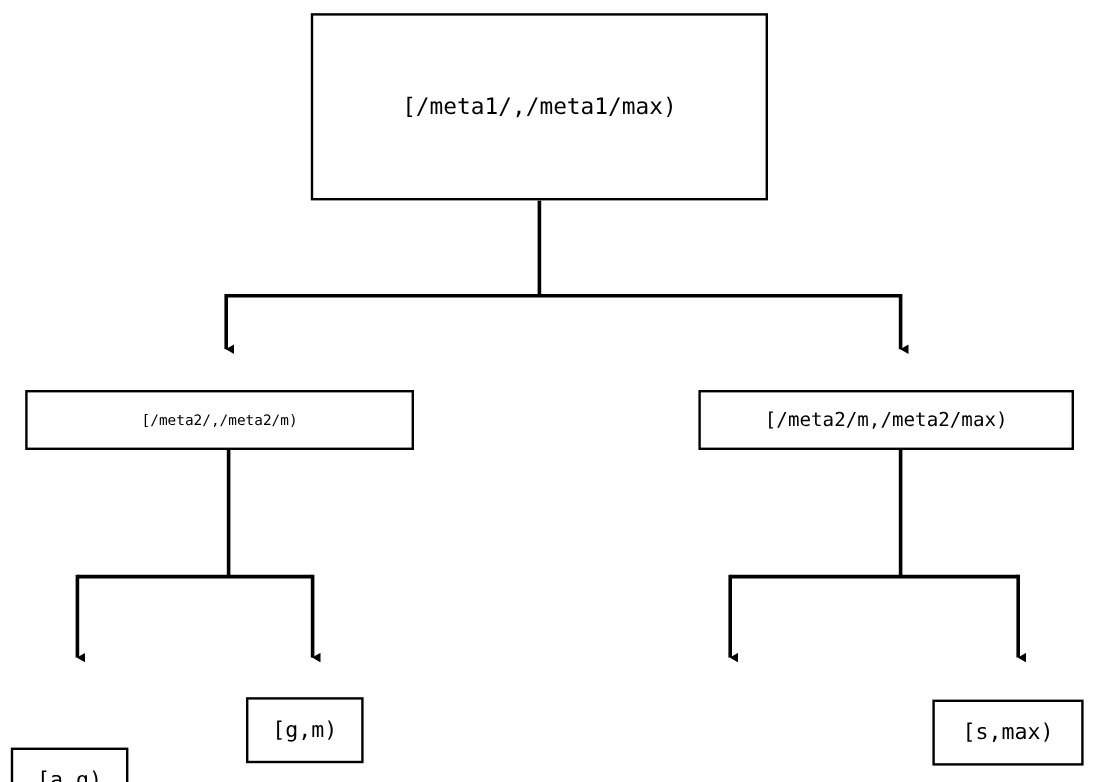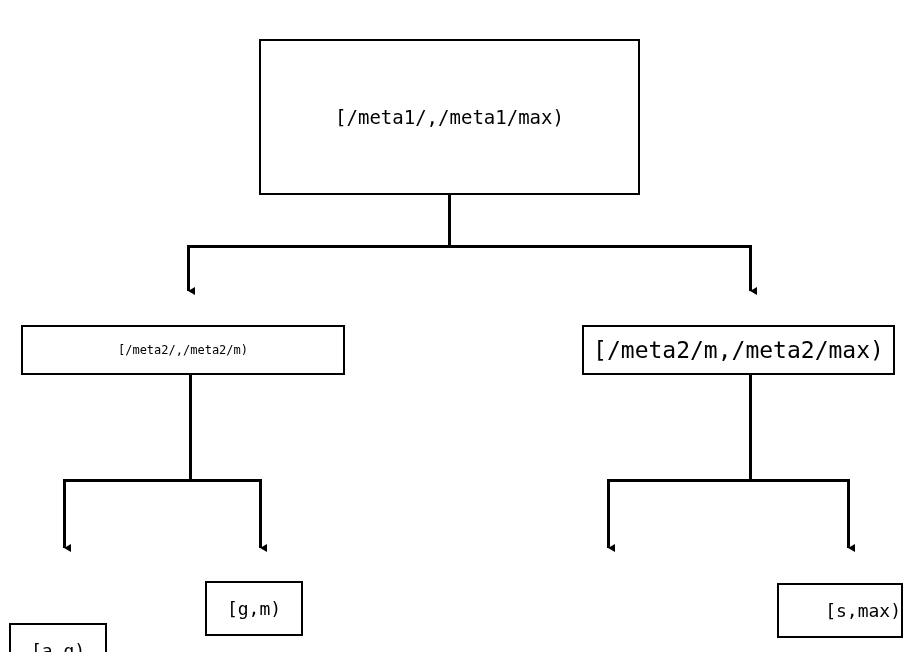--- a/index.html
+++ b/index.html
@@ -40,36 +40,35 @@
     display: block;
     line-height: 1;
   }
   
   #node-root {
     left: 259px;
     top: 11px;
     width: 381px;
     height: 156px;
     font-size: 19px;
-    margin-top: 28px;
   }
   
   #node-mid-left {
     left: 21px;
     top: 325px;
     width: 324px;
     height: 50px;
     font-size: 12px;
   }
   #node-mid-right {
     left: 582px;
     top: 325px;
     width: 313px;
     height: 50px;
-    font-size: 23px;
+    font-size: 16px;
   }
   
   #node-leaf-ag {
     left: 9px;
     top: 583px;
     width: 98px;
     height: 55px;
     font-size: 18px;
     margin-top: 40px;
   }
@@ -87,21 +86,20 @@
     width: 99px;
     height: 55px;
     font-size: 18px;
   }
   #node-leaf-smax {
     left: 777px;
     top: 583px;
     width: 126px;
     height: 55px;
     font-size: 18px;
-    justify-content: flex-end;
   }
 </style>
 </head>
 <body>
 
 <div id="diagram-root">
 
   <svg class="edge-layer" viewBox="0 0 912 652" xmlns="http://www.w3.org/2000/svg">
     <defs>
       <marker id="arrowhead" markerWidth="8" markerHeight="7" refX="4" refY="6.6" orient="auto" markerUnits="userSpaceOnUse">

